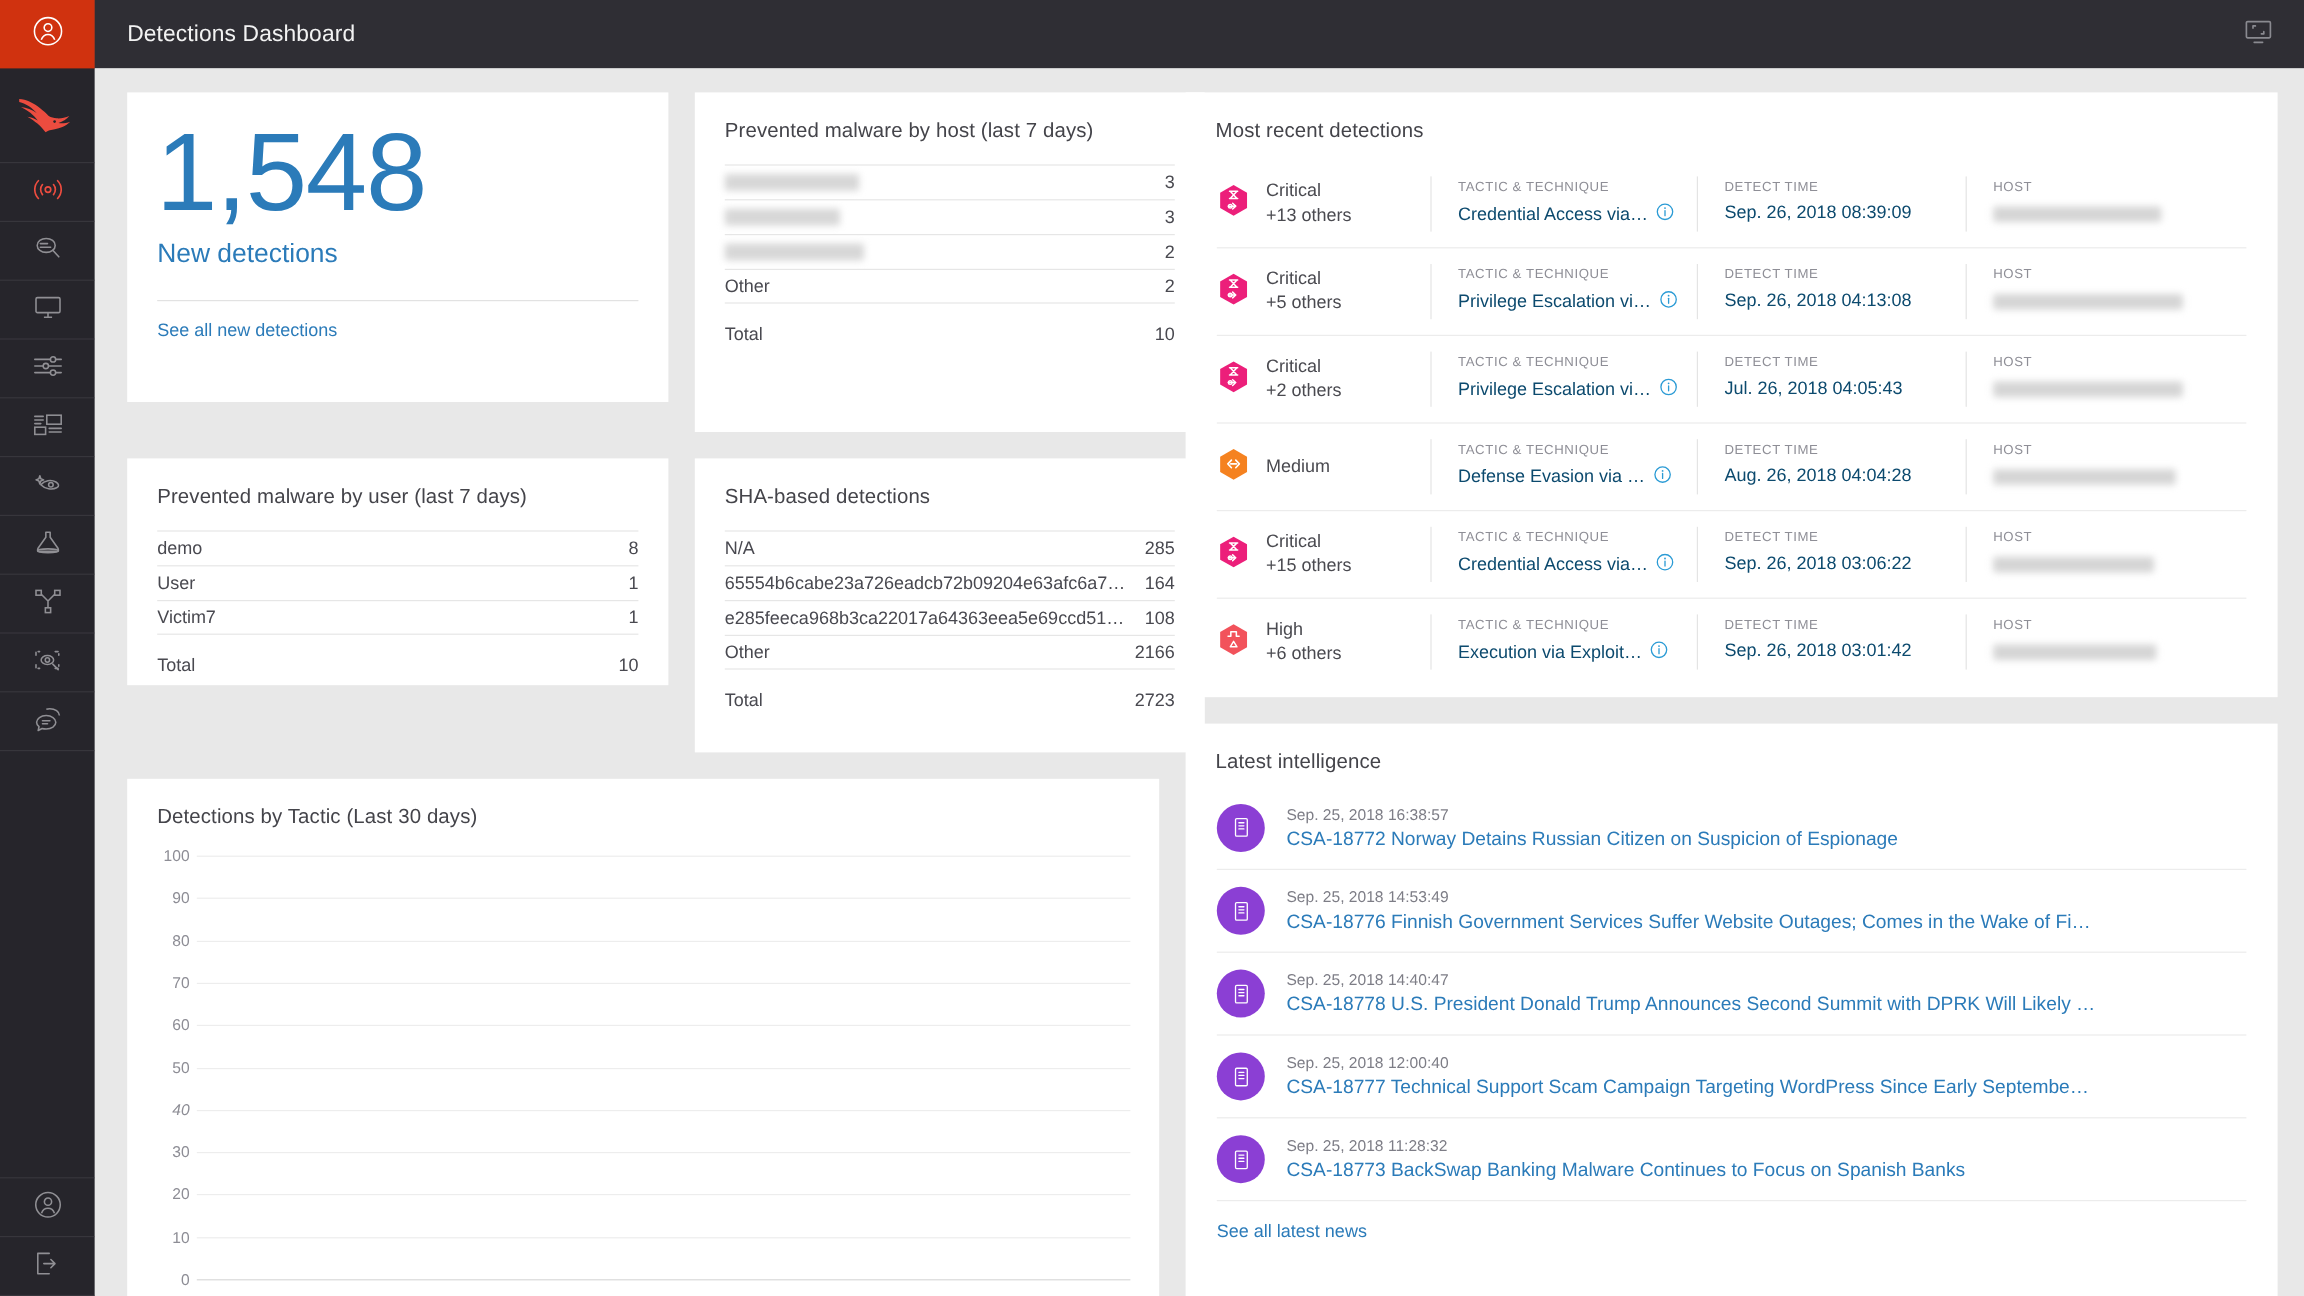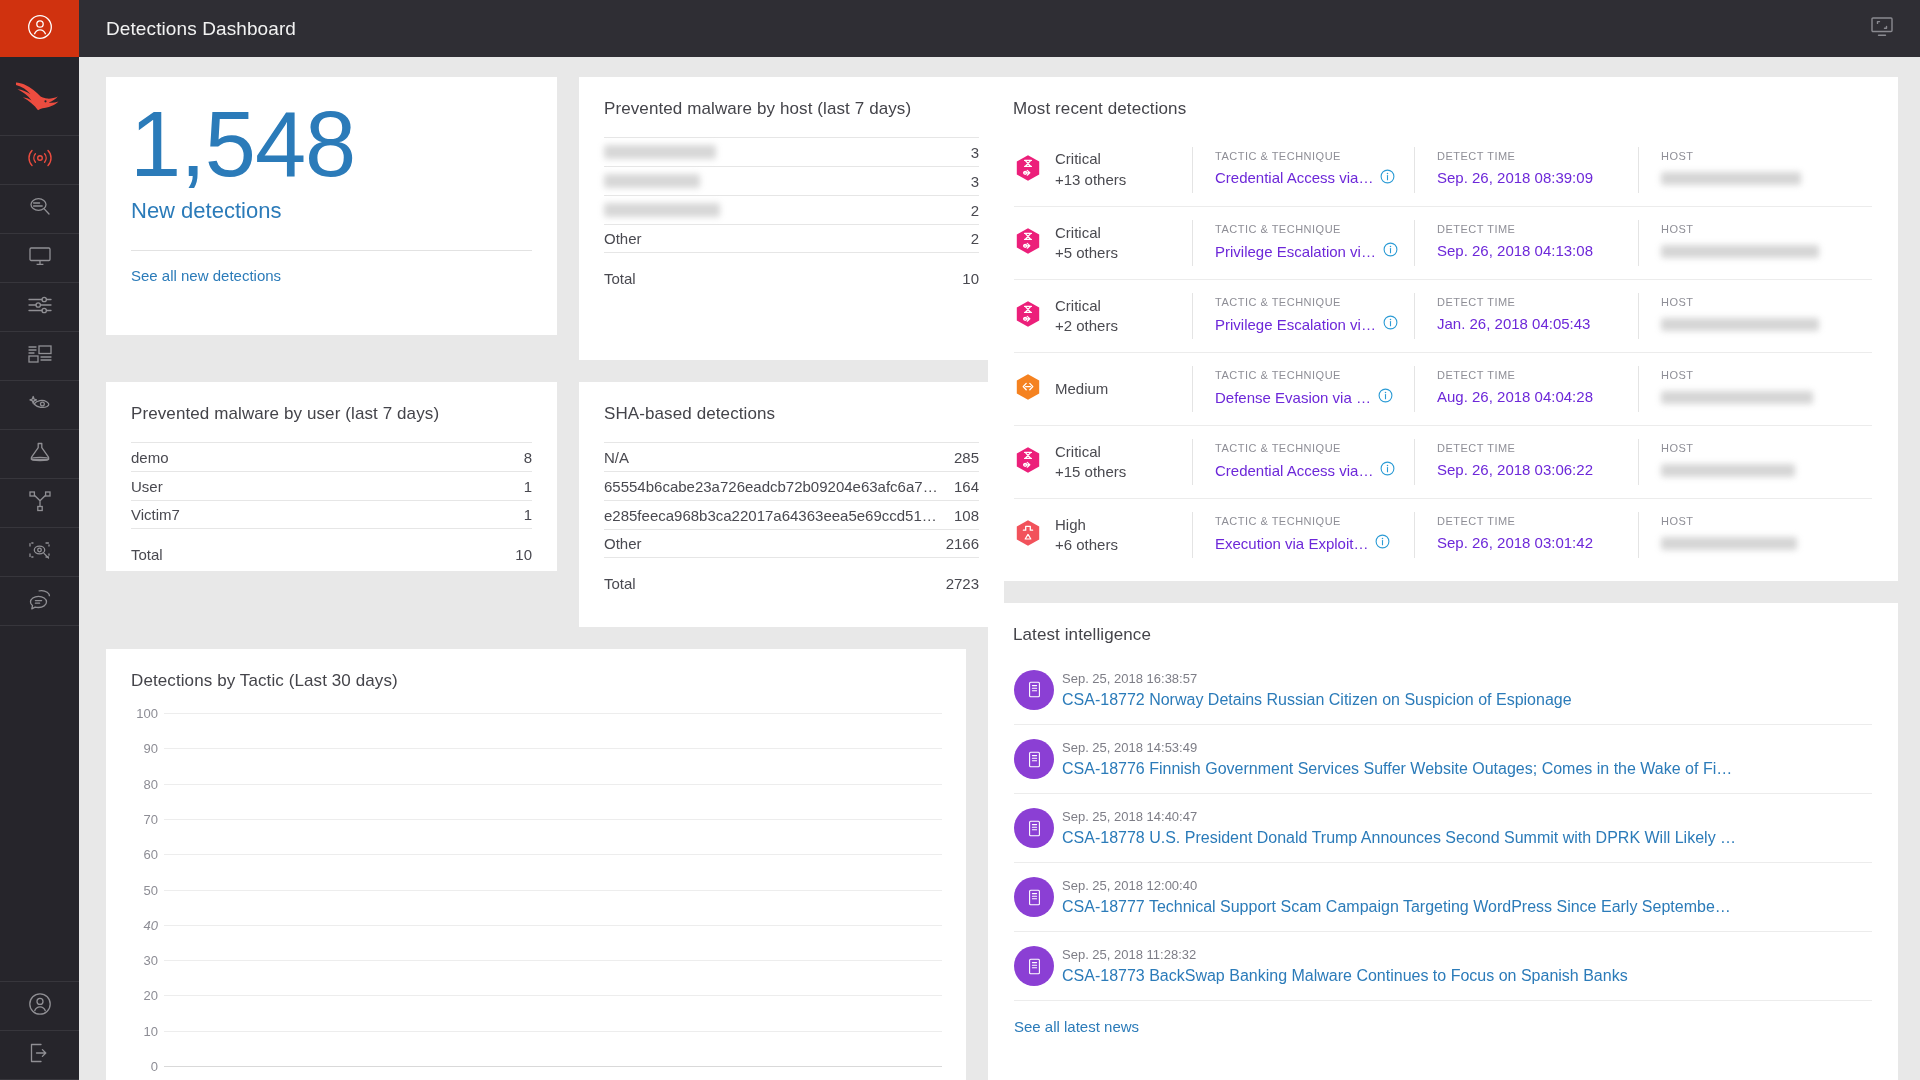--- a/index.html
+++ b/index.html
@@ -106,21 +106,21 @@
   }
   .det-row:first-child { border-top: none; }
   .sev { display: flex; align-items: center; gap: 13px; width: 178px; flex: 0 0 178px; }
   .sev-label { font-size: 15px; color: #4a4a50; line-height: 1.35; }
   .sev-label .sub { color: #4a4a50; }
   .det-field { padding-left: 22px; border-left: 1px solid #e4e4e4; height: 46px; }
   .det-f-tt { width: 222px; flex: 0 0 222px; }
   .det-f-dt { width: 224px; flex: 0 0 224px; }
   .det-f-ht { flex: 1 1 auto; min-width: 0; }
   .det-k { font-size: 11px; color: #8e8e96; letter-spacing: .5px; margin-top: 3px; }
-  .det-v { font-size: 15px; color: #6d28d9; margin-top: 7px; display: flex; align-items: center; gap: 7px; }
+  .det-v { font-size: 15px; color: #0c4a6e; margin-top: 7px; display: flex; align-items: center; gap: 7px; }
   .det-v .txt { white-space: nowrap; overflow: hidden; text-overflow: ellipsis; }
   .blurbox {
     height: 13px; width: 130px; background: #d5d5d5;
     filter: blur(3.2px); border-radius: 2px; margin-top: 10px;
   }
   .info-i { flex: 0 0 auto; cursor: pointer; }
 
   
   .card-chart { flex: 1 1 auto; min-height: 0; display: flex; flex-direction: column; }
   .chart-wrap { flex: 1 1 auto; padding: 22px 24px 14px 24px; display: flex; min-height: 0; }
@@ -137,21 +137,21 @@
     display: flex; align-items: flex-end; justify-content: flex-start;
     gap: 5px; padding-left: 2px;
   }
   .bar { width: 24px; flex: 0 0 24px; display: flex; flex-direction: column-reverse; }
   .seg { width: 100%; }
 
   
   .card-intel { flex: 1 1 auto; min-height: 0; display: flex; flex-direction: column; padding-bottom: 5px; }
   .intel-rows { padding: 0 26px; margin-top: 10px; }
   .intel-row {
-    display: flex; align-items: center; gap: 8px;
+    display: flex; align-items: center; gap: 18px;
     height: 69px; border-top: 1px solid #ececec;
   }
   .intel-row:first-child { border-top: none; }
   .intel-ico {
     width: 40px; height: 40px; flex: 0 0 40px; border-radius: 50%;
     background: #8b3fd4; display: flex; align-items: center; justify-content: center;
   }
   .intel-date { font-size: 13px; color: #7d7d86; }
   .intel-title {
     font-size: 16px; color: #2b7bb9; margin-top: 5px; cursor: pointer;
@@ -742,21 +742,21 @@
                     <span class="info-i"><svg width="15" height="15" viewBox="0 0 15 15" fill="none" stroke="#2b9bd5" stroke-width="1.1">
                         <circle cx="7.5" cy="7.5" r="6.4"></circle>
                         <path d="M7.5 6.6v4.1" stroke-linecap="round"></path>
                         <circle cx="7.5" cy="4.4" r=".75" fill="#2b9bd5" stroke="none"></circle>
                       </svg></span>
                   </div>
                 </div>
                 <div class="det-field det-f-dt">
                   <div class="det-k">DETECT TIME</div>
                   <div class="det-v">
-                    <span class="txt">Jan. 26, 2018 04:05:43</span>
+                    <span class="txt">Jul. 26, 2018 04:05:43</span>
                   </div>
                 </div>
                 <div class="det-field det-f-ht">
                   <div class="det-k">HOST</div>
                   <div class="blurbox" style="width:158px"></div>
                 </div>
               </div>
               <div class="det-row">
                 <div class="sev">
                   <span><svg width="28" height="28" viewBox="0 0 28 28">

